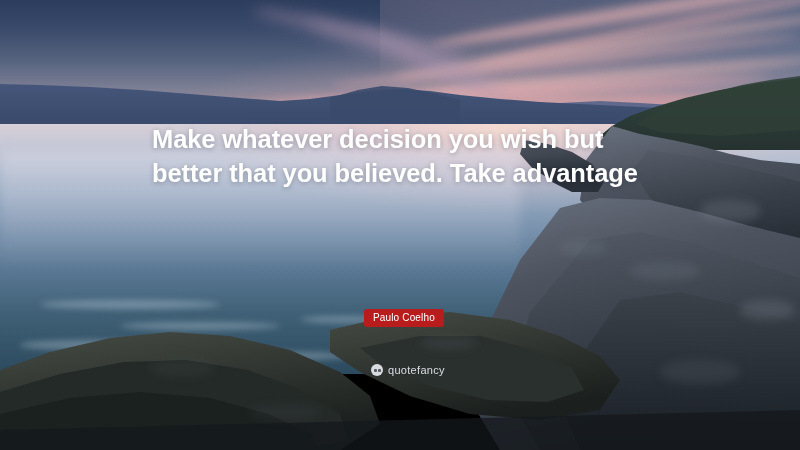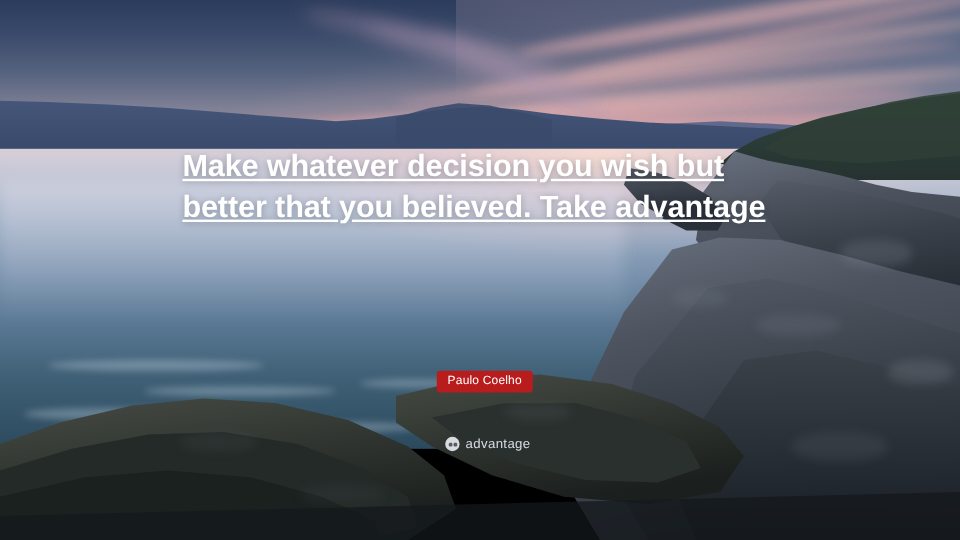--- a/index.html
+++ b/index.html
@@ -133,21 +133,20 @@
     width: 512px;
   }
   .quote-line {
     color: #ffffff;
     font-size: 25.5px;
     font-weight: bold;
     line-height: 34px;
     letter-spacing: -0.1px;
     white-space: nowrap;
     text-shadow: 0 1px 5px rgba(24,32,48,0.30);
-    text-decoration: underline;
   }
 
   
   .author-badge {
     position: absolute;
     left: 364px;
     top: 309px;
     padding: 3px 9px 4px 9px;
     background: #b91c1c;
     border-radius: 3px;
@@ -329,16 +328,16 @@
     <div class="quote-line">better that you believed. Take advantage</div>
   </div>
 
   <div class="author-badge">Paulo Coelho</div>
 
   <div class="watermark">
     <span class="wm-badge">
       <span class="wm-q"></span>
         <span class="wm-q"></span>
     </span>
-    <span class="wm-text">advantage</span>
+    <span class="wm-text">quotefancy</span>
   </div>
 
 </div>
 
 </body></html>

